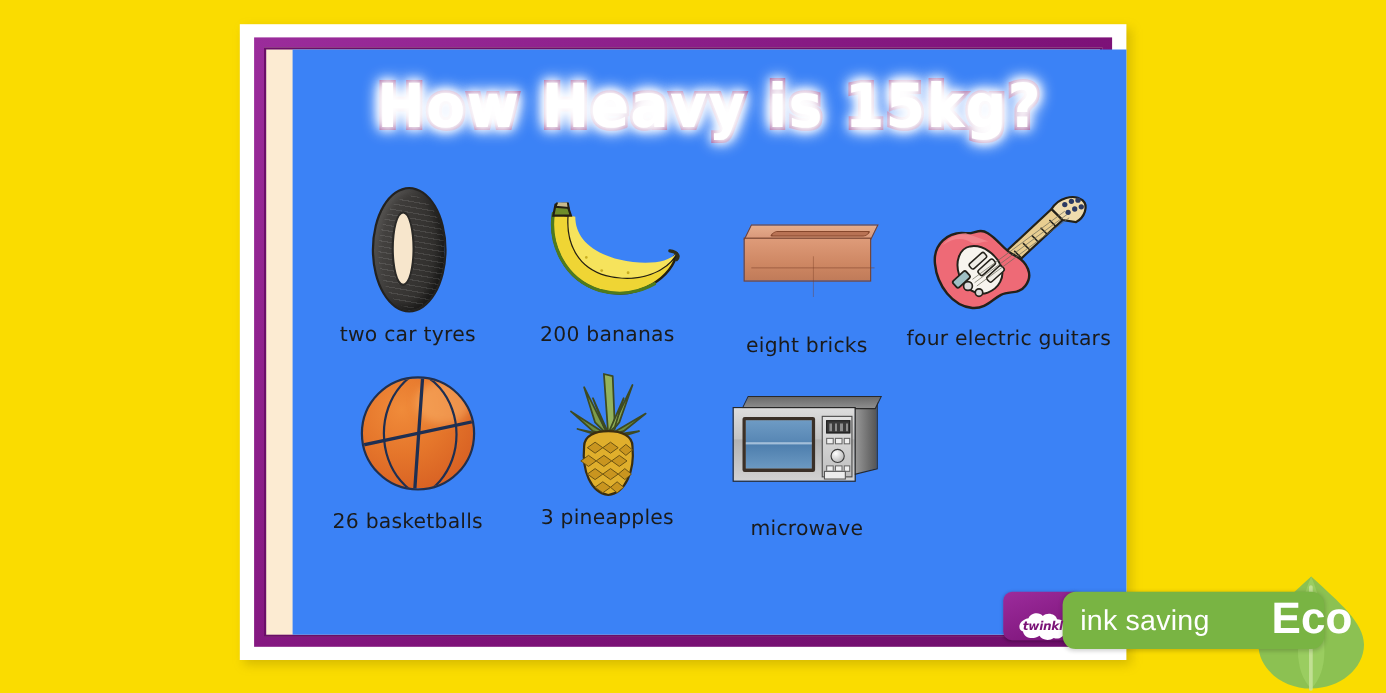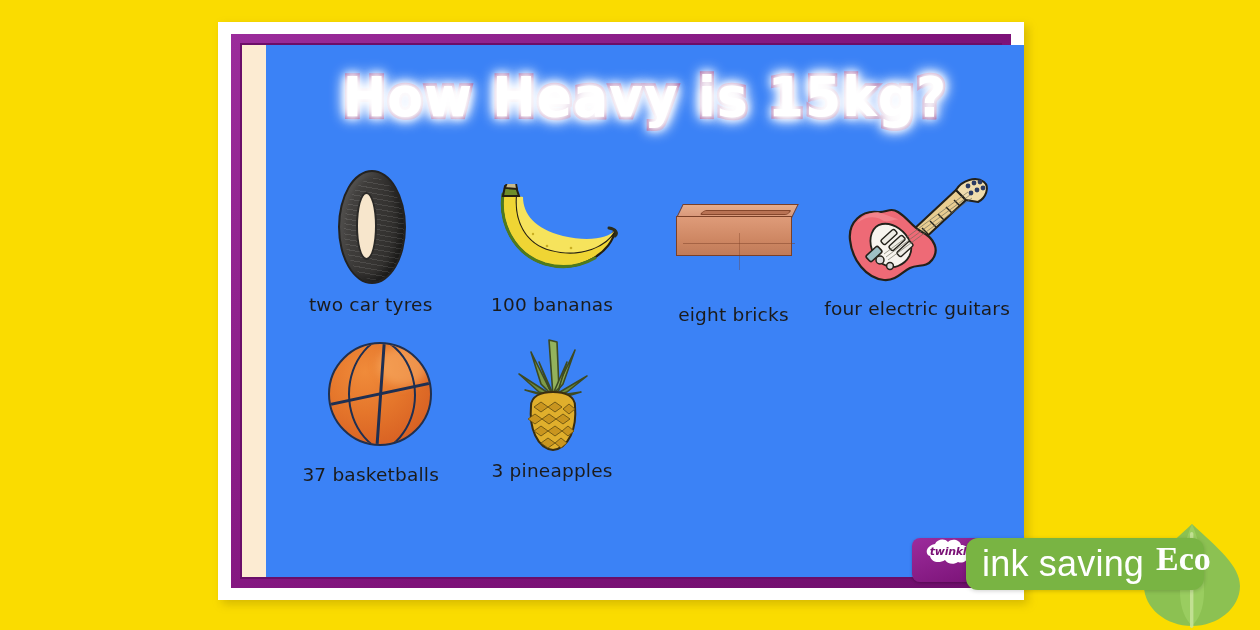--- a/index.html
+++ b/index.html
@@ -233,21 +233,21 @@
   .mw-dial { position:absolute; left:7px; top:29px; width:13px; height:13px; border-radius:50%; background:radial-gradient(circle at 35% 30%,#fff,#A9A9A9); border:1.2px solid #3a3a3a;}
   .mw-bigbtn { position:absolute; left:3px; top:47px; width:20px; height:8px; background:#EDEDED; border:1px solid #555;}
 
   
   #twinkl-badge {
     position:absolute; left:912px; top:538px;
     width:72px; height:44px;
     background:#8C1B8C;
     background:linear-gradient(160deg,#9C2C9C,#7A1276);
     border-radius:8px 8px 8px 8px;
-    display:flex; align-items:flex-start; justify-content:center;
+    display:flex; align-items:flex-end; justify-content:center;
     box-shadow: 0 1px 3px rgba(0,0,0,0.25);
   }
   .twinkl-cloud { position:relative; width:50px; height:26px; }
   .twinkl-text {
     position:absolute; inset:0;
     display:flex; align-items:center; justify-content:center;
     font-family:"DejaVu Sans", sans-serif;
     font-size:11px; font-weight:bold; font-style:italic;
     color:#7A1276; letter-spacing:-0.3px;
     z-index:3;
@@ -260,27 +260,27 @@
     position:absolute; left:966px; top:538px;
     width:238px; height:52px;
     background:#79B443;
     border-radius:12px;
     display:flex; align-items:center;
     padding-left:16px;
     box-shadow: 0 1px 4px rgba(0,0,0,0.18);
   }
   .eco-ink {
     font-family:"Liberation Sans", sans-serif;
-    font-size:36px; color:#ffffff; font-weight:normal;
+    font-size:26px; color:#ffffff; font-weight:normal;
     letter-spacing:0.2px;
   }
   .eco-word {
     position:absolute; left:1156px; top:540px;
-    font-family:Liberation Serif, serif;
-    font-size:34px; font-weight:bold; color:#ffffff;
+    font-family:Liberation Sans, sans-serif;
+    font-size:40px; font-weight:bold; color:#ffffff;
     z-index:6;
     text-align:center;
   }
 </style>
 </head>
 <body>
 
 <div id="stage">
 
   <div id="poster-shadow"></div>
@@ -313,21 +313,21 @@
             <path d="M28 12 C26 36 36 59 62 66 C92 74 118 62 126 46 C120 54 100 58 74 52 C46 45 34 30 34 13 Z" fill="#F6E35C" stroke="none"></path>
             <path d="M14 10 C10 38 24 70 56 80 C74 85 92 82 106 74" fill="none" stroke="#4E7A1E" stroke-width="3" stroke-linecap="round"></path>
             <path d="M14 12 L16 2 L26 0 L30 12 Z" fill="#6E8C2A" stroke="#241f12" stroke-width="2"></path>
             <path d="M16 4 L19 -4 L27 -1 L28 5 Z" fill="#C8B98C" stroke="#241f12" stroke-width="1.8"></path>
             <path d="M120 44 C127 45 129 49 126 52" fill="none" stroke="#2d2d1a" stroke-width="3" stroke-linecap="round"></path>
             <circle cx="58" cy="62" r="1.3" fill="#C9AE22"></circle>
             <circle cx="82" cy="64" r="1.3" fill="#C9AE22"></circle>
             <circle cx="44" cy="50" r="1.2" fill="#C9AE22"></circle>
           </svg>
         </div>
-        <div class="caption">100 bananas</div>
+        <div class="caption">200 bananas</div>
       </div>
 
       <div class="cell c4">
         <div class="art">
           <div class="brick-wrap">
             <div class="brick-top">
                 <div class="brick-groove"></div>
               </div>
             <div class="brick-front">
               <div class="brick-line"></div>
@@ -391,21 +391,21 @@
       <div class="cell c5">
         <div class="art">
           <div class="bball">
             <div class="hl"></div>
             <div class="seam-v"></div>
             <div class="seam-h"></div>
             <div class="seam-c1"></div>
             <div class="seam-c2"></div>
           </div>
         </div>
-        <div class="caption">37 basketballs</div>
+        <div class="caption">26 basketballs</div>
       </div>
 
 
       <div class="cell c7">
         <div class="art">
           <svg class="pine-wrap" viewBox="0 0 84 122" xmlns="http://www.w3.org/2000/svg">
             <g stroke="#3d4a22" stroke-width="1.6" stroke-linejoin="round">
               <path d="M42 62 L20 18 L30 50 Z" fill="#7E9B4A"></path>
               <path d="M42 62 L8 40 L28 58 Z" fill="#6E8C3E"></path>
               <path d="M42 62 L64 16 L52 50 Z" fill="#87A552"></path>
@@ -428,20 +428,51 @@
                 <path d="M44 92 l7 5 -7 5 -7 -5 z"></path>
               <path d="M57 92 l6 5 -6 5 -6 -5 z"></path>
               <path d="M37 104 l7 5 -7 5 -7 -5 z"></path>
                 <path d="M50 104 l6 5 -6 5 -6 -5 z"></path>
             </g>
           </svg>
         </div>
         <div class="caption">3 pineapples</div>
       </div>
 
+      <div class="cell c8">
+        <div class="art">
+          <div class="mw-wrap">
+            <div class="mw-side"></div>
+            <div class="mw-top"></div>
+            <div class="mw-body">
+              <div class="mw-window">
+                  <div class="mw-win-line"></div>
+                </div>
+              <div class="mw-panel">
+                <div class="mw-display">
+                    <div class="seg"></div>
+                  </div>
+                <div class="mw-btnrow" style="top:19px">
+                    <i></i>
+                    <i></i>
+                    <i></i>
+                  </div>
+                <div class="mw-dial"></div>
+                <div class="mw-btnrow" style="top:44px">
+                    <i></i>
+                    <i></i>
+                    <i></i>
+                  </div>
+              </div>
+              <div class="mw-bigbtn" style="left:82px; top:57px"></div>
+            </div>
+          </div>
+        </div>
+        <div class="caption">microwave</div>
+      </div>
 
     </div>
   </div>
 
   <div id="twinkl-badge">
     <div class="twinkl-cloud">
       <svg viewBox="0 0 50 26" width="50" height="26" xmlns="http://www.w3.org/2000/svg">
         <path d="M12 6 C14 1 22 0 25 4 C29 0 37 2 38 7 C44 7 47 12 44 17 C46 22 40 26 35 24 C31 27 24 26 22 22 C16 26 8 24 7 18 C2 17 2 8 12 6 Z" fill="#FFFFFF"></path>
       </svg>
       <span class="twinkl-text">twinkl</span>

